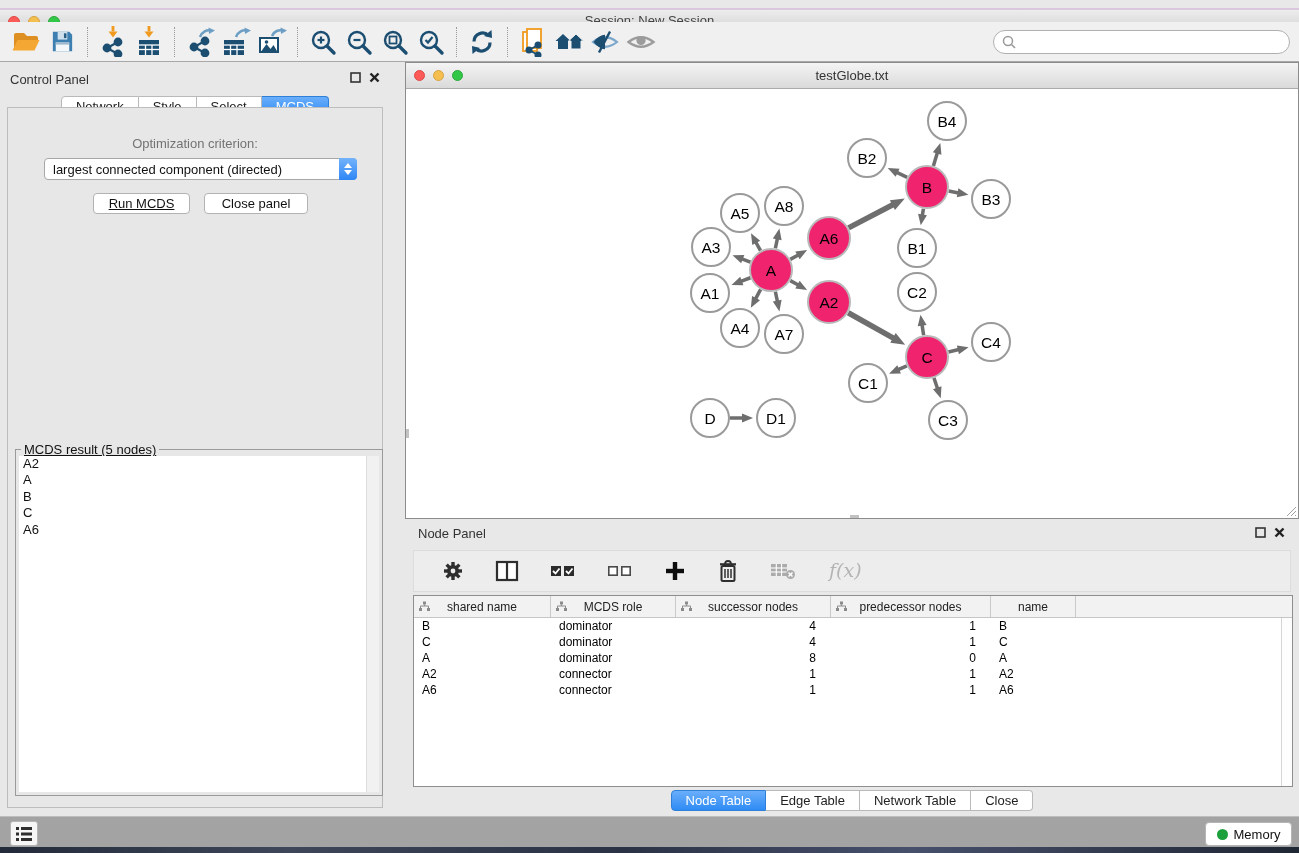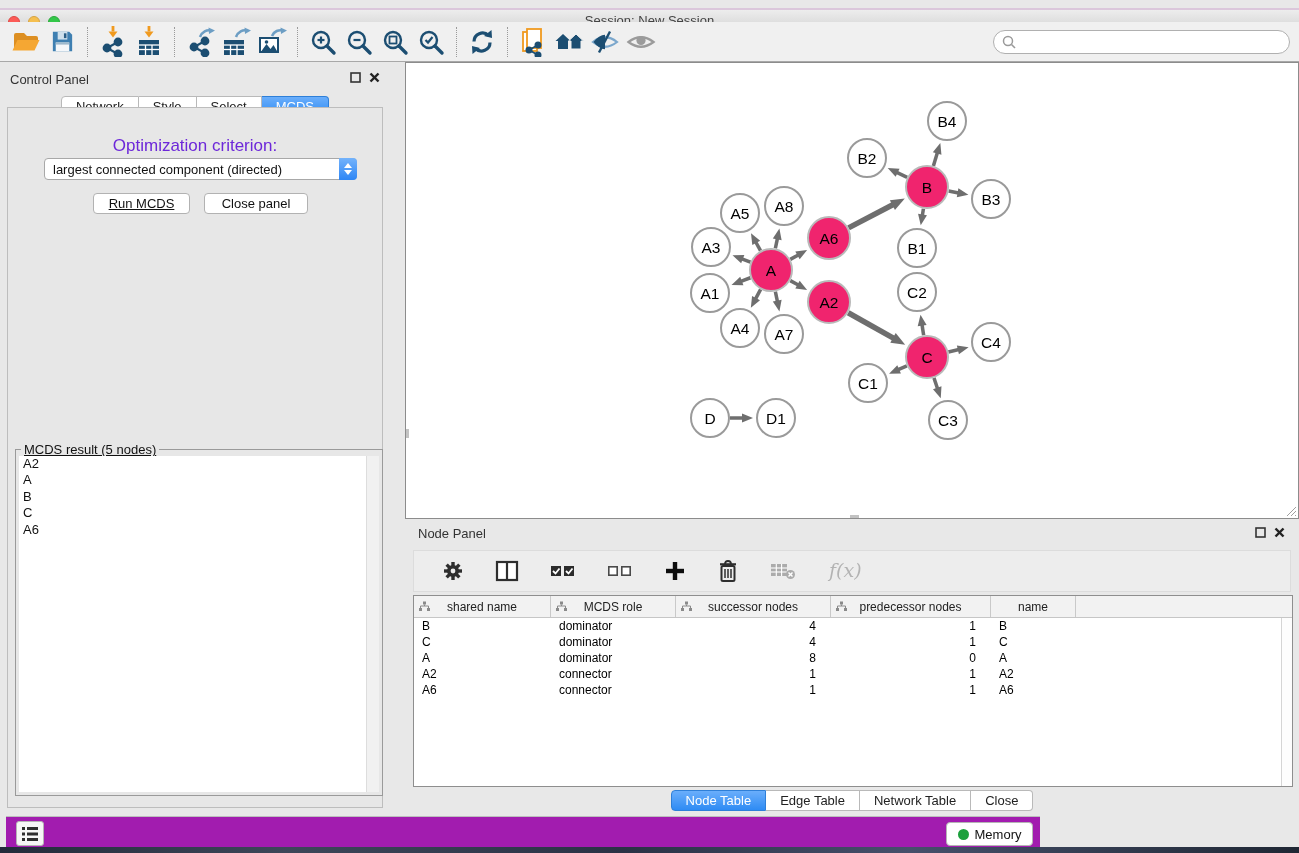--- a/index.html
+++ b/index.html
@@ -31,21 +31,21 @@
   .control-panel { position:absolute; left:0; top:63px; width:390px; height:753px; background:#e8e8e8; }
   .panel-title { position:absolute; left:10px; top:9px; font-size:13px; color:#333; }
   .cp-tabs { position:absolute; left:0; top:33px; width:100%; display:flex; justify-content:center; }
   .tabbtn { height:21px; line-height:19px; padding:0 14px; font-size:13px; color:#222;
     background:#fff; border:1px solid #b9b9b9; border-left:none; }
   .tabbtn:first-child { border-left:1px solid #b9b9b9; border-radius:4px 0 0 4px; }
   .tabbtn:last-child { border-radius:0 4px 4px 0; }
   .tabbtn.active { background:linear-gradient(#6aaefb,#2e8bf4); color:#fff; border-color:#2e7fd8; }
   .cp-inner { position:absolute; left:7px; top:44px; width:376px; height:701px;
     border:1px solid #bdbdbd; background:#e7e7e7; }
-  .opt-label { position:absolute; left:0; width:100%; top:28px; text-align:center; font-size:17px; color:#6d28d9; }
+  .opt-label { position:absolute; left:0; width:100%; top:28px; text-align:center; font-size:13px; color:#737373; }
   .dropdown { position:absolute; left:36px; top:50px; width:313px; height:22px; background:#fff;
     border:1px solid #a8a8a8; border-radius:4px; display:flex; align-items:center; }
   .dropdown .dd-text { flex:1; font-size:13px; color:#111; padding-left:8px; white-space:nowrap; overflow:hidden; }
   .dd-stepper { width:18px; height:22px; margin-right:-1px; border-radius:0 4px 4px 0;
     background:linear-gradient(#74b3fb,#2e86f5); display:flex; flex-direction:column;
     align-items:center; justify-content:center; gap:2px; }
   .dd-stepper .up { width:0; height:0; border-left:4px solid transparent; border-right:4px solid transparent; border-bottom:5px solid #fff; }
   .dd-stepper .down { width:0; height:0; border-left:4px solid transparent; border-right:4px solid transparent; border-top:5px solid #fff; }
   .cp-btn { position:absolute; top:85px; height:21px; background:#fff; border:1px solid #b2b2b2;
     border-radius:4px; font-size:13px; color:#111; font-family:"Liberation Sans",sans-serif; }
@@ -82,21 +82,21 @@
     display:flex; align-items:center; justify-content:center; }
   .th .tree-ic { position:absolute; left:5px; top:5px; }
   .tbody .tr { display:flex; height:16px; }
   .td { font-size:12px; color:#000; line-height:16px; white-space:nowrap; overflow:hidden; }
   .td.left { padding-left:8px; text-align:left; }
   .td.right { padding-right:15px; text-align:right; }
   .tscroll { position:absolute; right:0; top:22px; bottom:0; width:11px; background:#fdfdfd; border-left:1px solid #d5d5d5; }
   .tp-tabs { position:absolute; left:0; top:270px; width:100%; display:flex; justify-content:center; }
 
   
-  .status-bar { position:absolute; left:6px; top:816px; width:1034px; height:31px; background:#a21caf;
+  .status-bar { position:absolute; left:0; top:816px; width:1299px; height:31px; background:#a3a3a3;
     border-top:1px solid #bdbdbd; }
   .list-btn { position:absolute; left:10px; top:4px; width:28px; height:25px; background:#f6f6f6;
     border:1px solid #b5b5b5; border-radius:3px; display:flex; align-items:center; justify-content:center; }
   .memory-btn { position:absolute; right:7px; top:5px; width:87px; height:24px; background:#fff;
     border:1px solid #b5b5b5; border-radius:4px; display:flex; align-items:center; justify-content:center; gap:6px;
     font-size:13px; color:#111; }
   .mem-dot { width:11px; height:11px; border-radius:50%; background:#1ca03c; }
   .desktop-strip { position:absolute; left:0; top:847px; width:1299px; height:6px;
     background:linear-gradient(90deg,#232b3a,#3d4759 22%,#2a3245 48%,#46506b 70%,#1f2734); }
 
@@ -308,20 +308,26 @@
           <div class="result-item">B</div>
           <div class="result-item">C</div>
           <div class="result-item">A6</div>
         </div>
       <div class="mcds-scroll" style="right:3px; top:6px; bottom:3px; position:absolute;"></div>
     </div>
   </div>
 </div>
 
 <div class="net-frame">
+  <div class="net-titlebar">
+    <span class="net-tl tl red" style="left:8px;"></span>
+    <span class="net-tl tl yellow" style="left:27px;"></span>
+    <span class="net-tl tl green" style="left:46px;"></span>
+    <div class="title">testGlobe.txt</div>
+  </div>
   <div class="net-content">
     <svg width="892" height="429" viewBox="0 0 892 429">
         <line x1="354.48901716798036" y1="161.67335414757676" x2="349.7664742480295" y2="152.98996877863485" stroke="#6e6e6e" stroke-width="3.5"></line>
         <polygon points="344.98875477892966,144.2051297548061 354.1974237556624,151.71847891992277 346.2910686342166,156.01842644211266" fill="#6e6e6e"></polygon>
         <line x1="369.3793183343823" y1="159.44027896919482" x2="371.43102249842656" y2="149.33958154620777" stroke="#6e6e6e" stroke-width="3.5"></line>
         <polygon points="373.4216217413276,139.53970835038723 375.6419055122557,151.2153385250953 366.8220196360172,149.42379920648435" fill="#6e6e6e"></polygon>
         <line x1="344.4575854193549" y1="173.12540774408606" x2="335.8136218709676" y2="169.81188838387092" stroke="#6e6e6e" stroke-width="3.5"></line>
         <polygon points="326.47616069794714,166.2325282675464 338.35808004061573,165.96796686764415 335.1366559359236,174.37168192336262" fill="#6e6e6e"></polygon>
         <line x1="344.4146596993366" y1="188.76168568713538" x2="334.87801045099513" y2="192.3574714692969" stroke="#6e6e6e" stroke-width="3.5"></line>
         <polygon points="325.5210375870572,195.88551041799482 334.22609021047487,187.79402978565506 337.401325264303,196.21530536319918" fill="#6e6e6e"></polygon>

